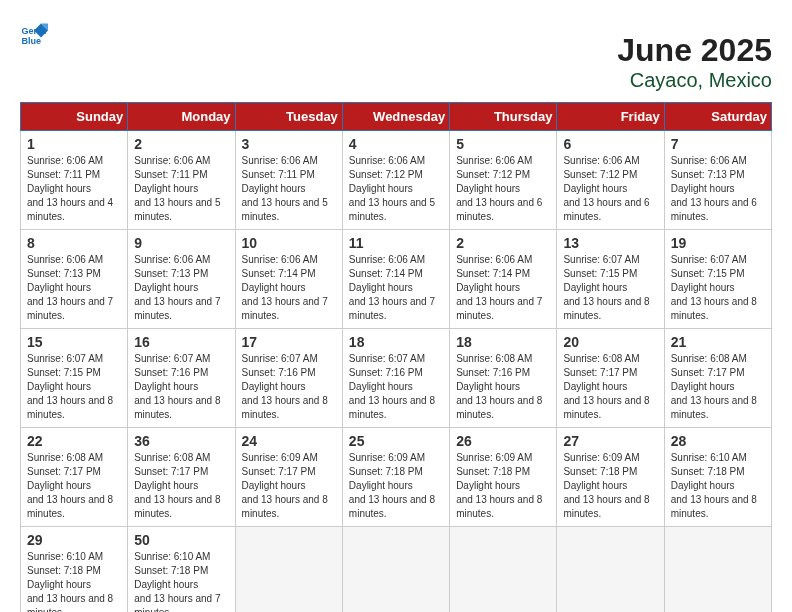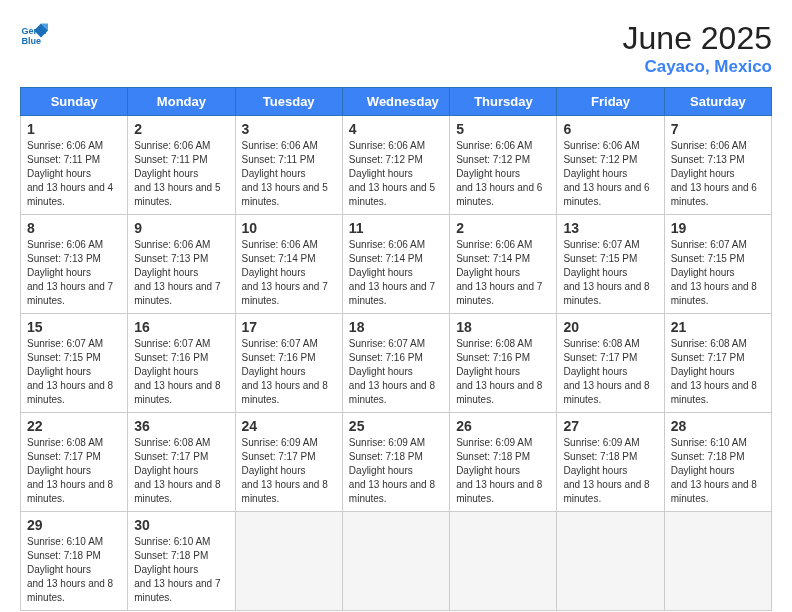--- a/index.html
+++ b/index.html
@@ -24,37 +24,37 @@
     .logo-icon {
       width: 28px;
       height: 28px;
     }
     .title-area {
       text-align: right;
     }
     .month-title {
       font-size: 32px;
       color: #222;
-      font-weight: normal;
+      font-weight: bold;
+      margin-top: 12px;
     }
     .location-title {
-      font-size: 17px;
-      color: #3b82f6;
-      font-weight: bold;
+      font-size: 20px;
+      color: #14532d;
     }
     .calendar {
       width: 100%;
       border-collapse: collapse;
       table-layout: fixed;
     }
     .calendar th {
-      background: #3b82f6;
+      background: #b91c1c;
       color: #fff;
-      text-align: center;
-      padding: 6px 24px;
+      text-align: right;
+      padding: 6px 4px;
       font-size: 13px;
       font-weight: bold;
       border: 1px solid #2a72b8;
     }
     .calendar td {
       border: 1px solid #ccc;
       vertical-align: top;
       padding: 5px 6px;
       font-size: 10px;
       color: #333;
@@ -370,21 +370,21 @@
         <td>
         <span class="day-num">29</span>
         <div class="day-info">
           <span>Sunrise: 6:10 AM</span><br>
           <span>Sunset: 7:18 PM</span><br>
           <span>Daylight hours</span><br>
           <span>and 13 hours and 8 minutes.</span>
         </div>
       </td>
         <td>
-        <span class="day-num">30</span>
+        <span class="day-num">50</span>
         <div class="day-info">
           <span>Sunrise: 6:10 AM</span><br>
           <span>Sunset: 7:18 PM</span><br>
           <span>Daylight hours</span><br>
           <span>and 13 hours and 7 minutes.</span>
         </div>
       </td>
         <td class="empty-cell"></td>
         <td class="empty-cell"></td>
         <td class="empty-cell"></td>

